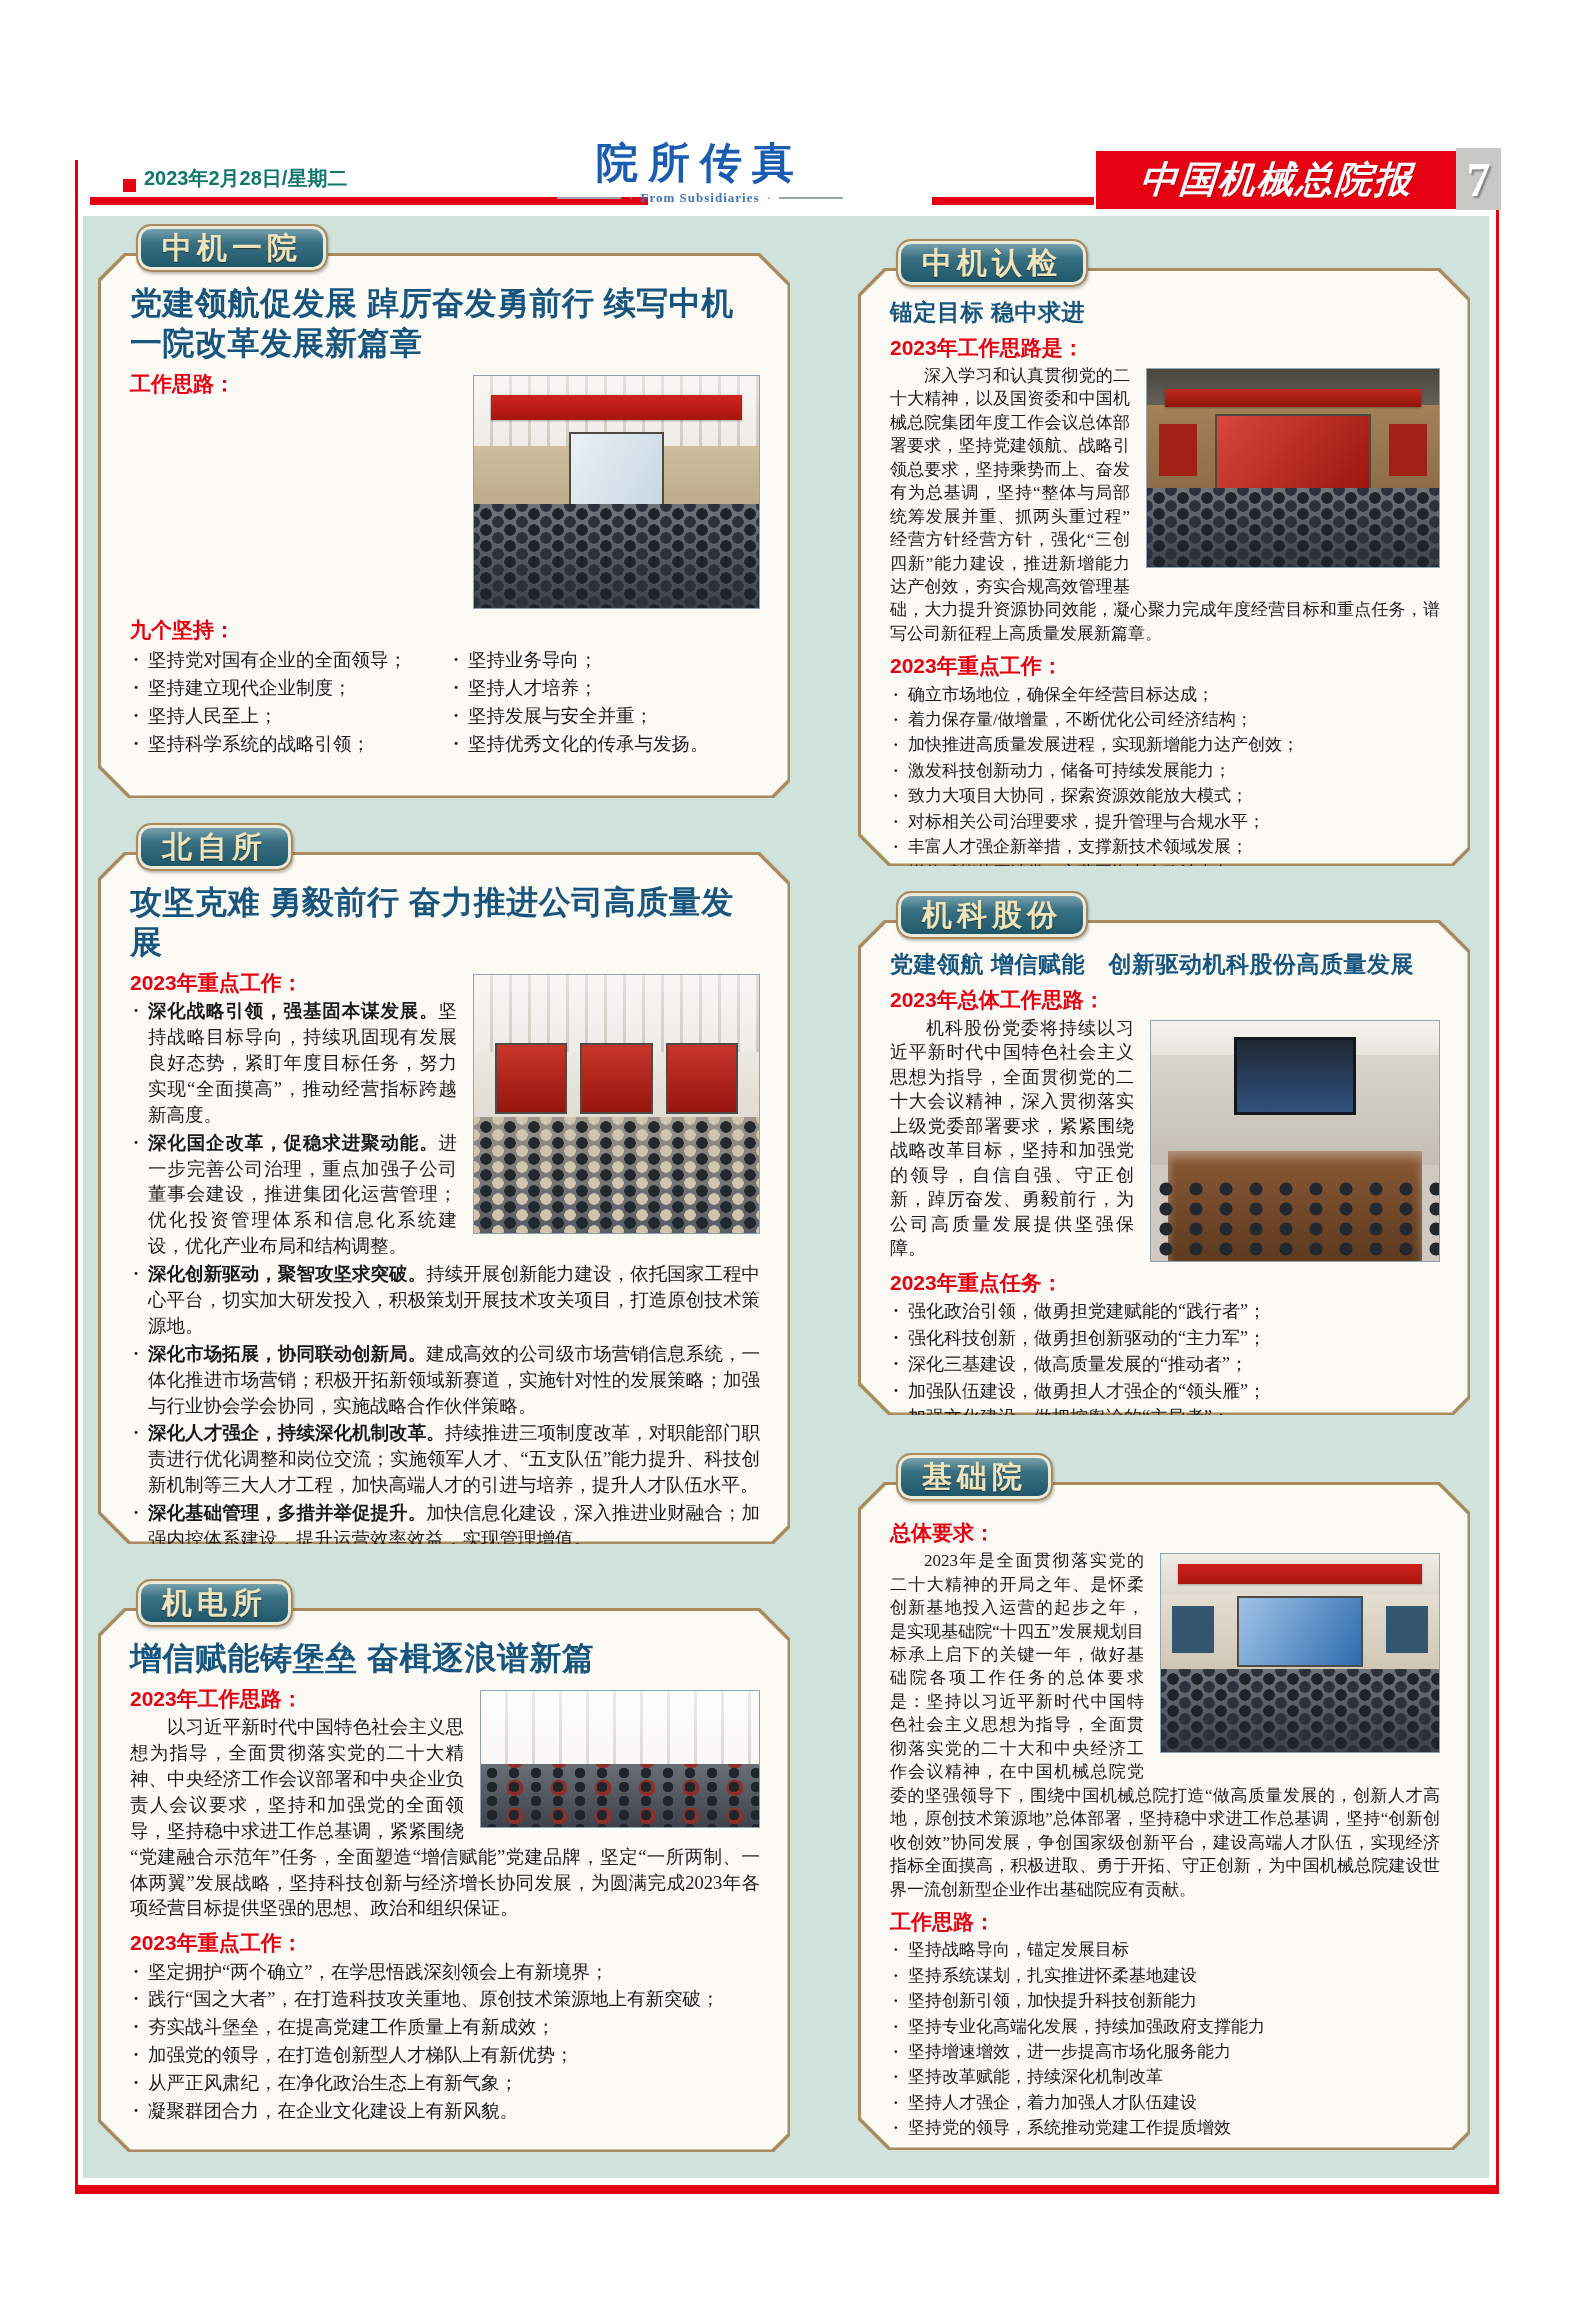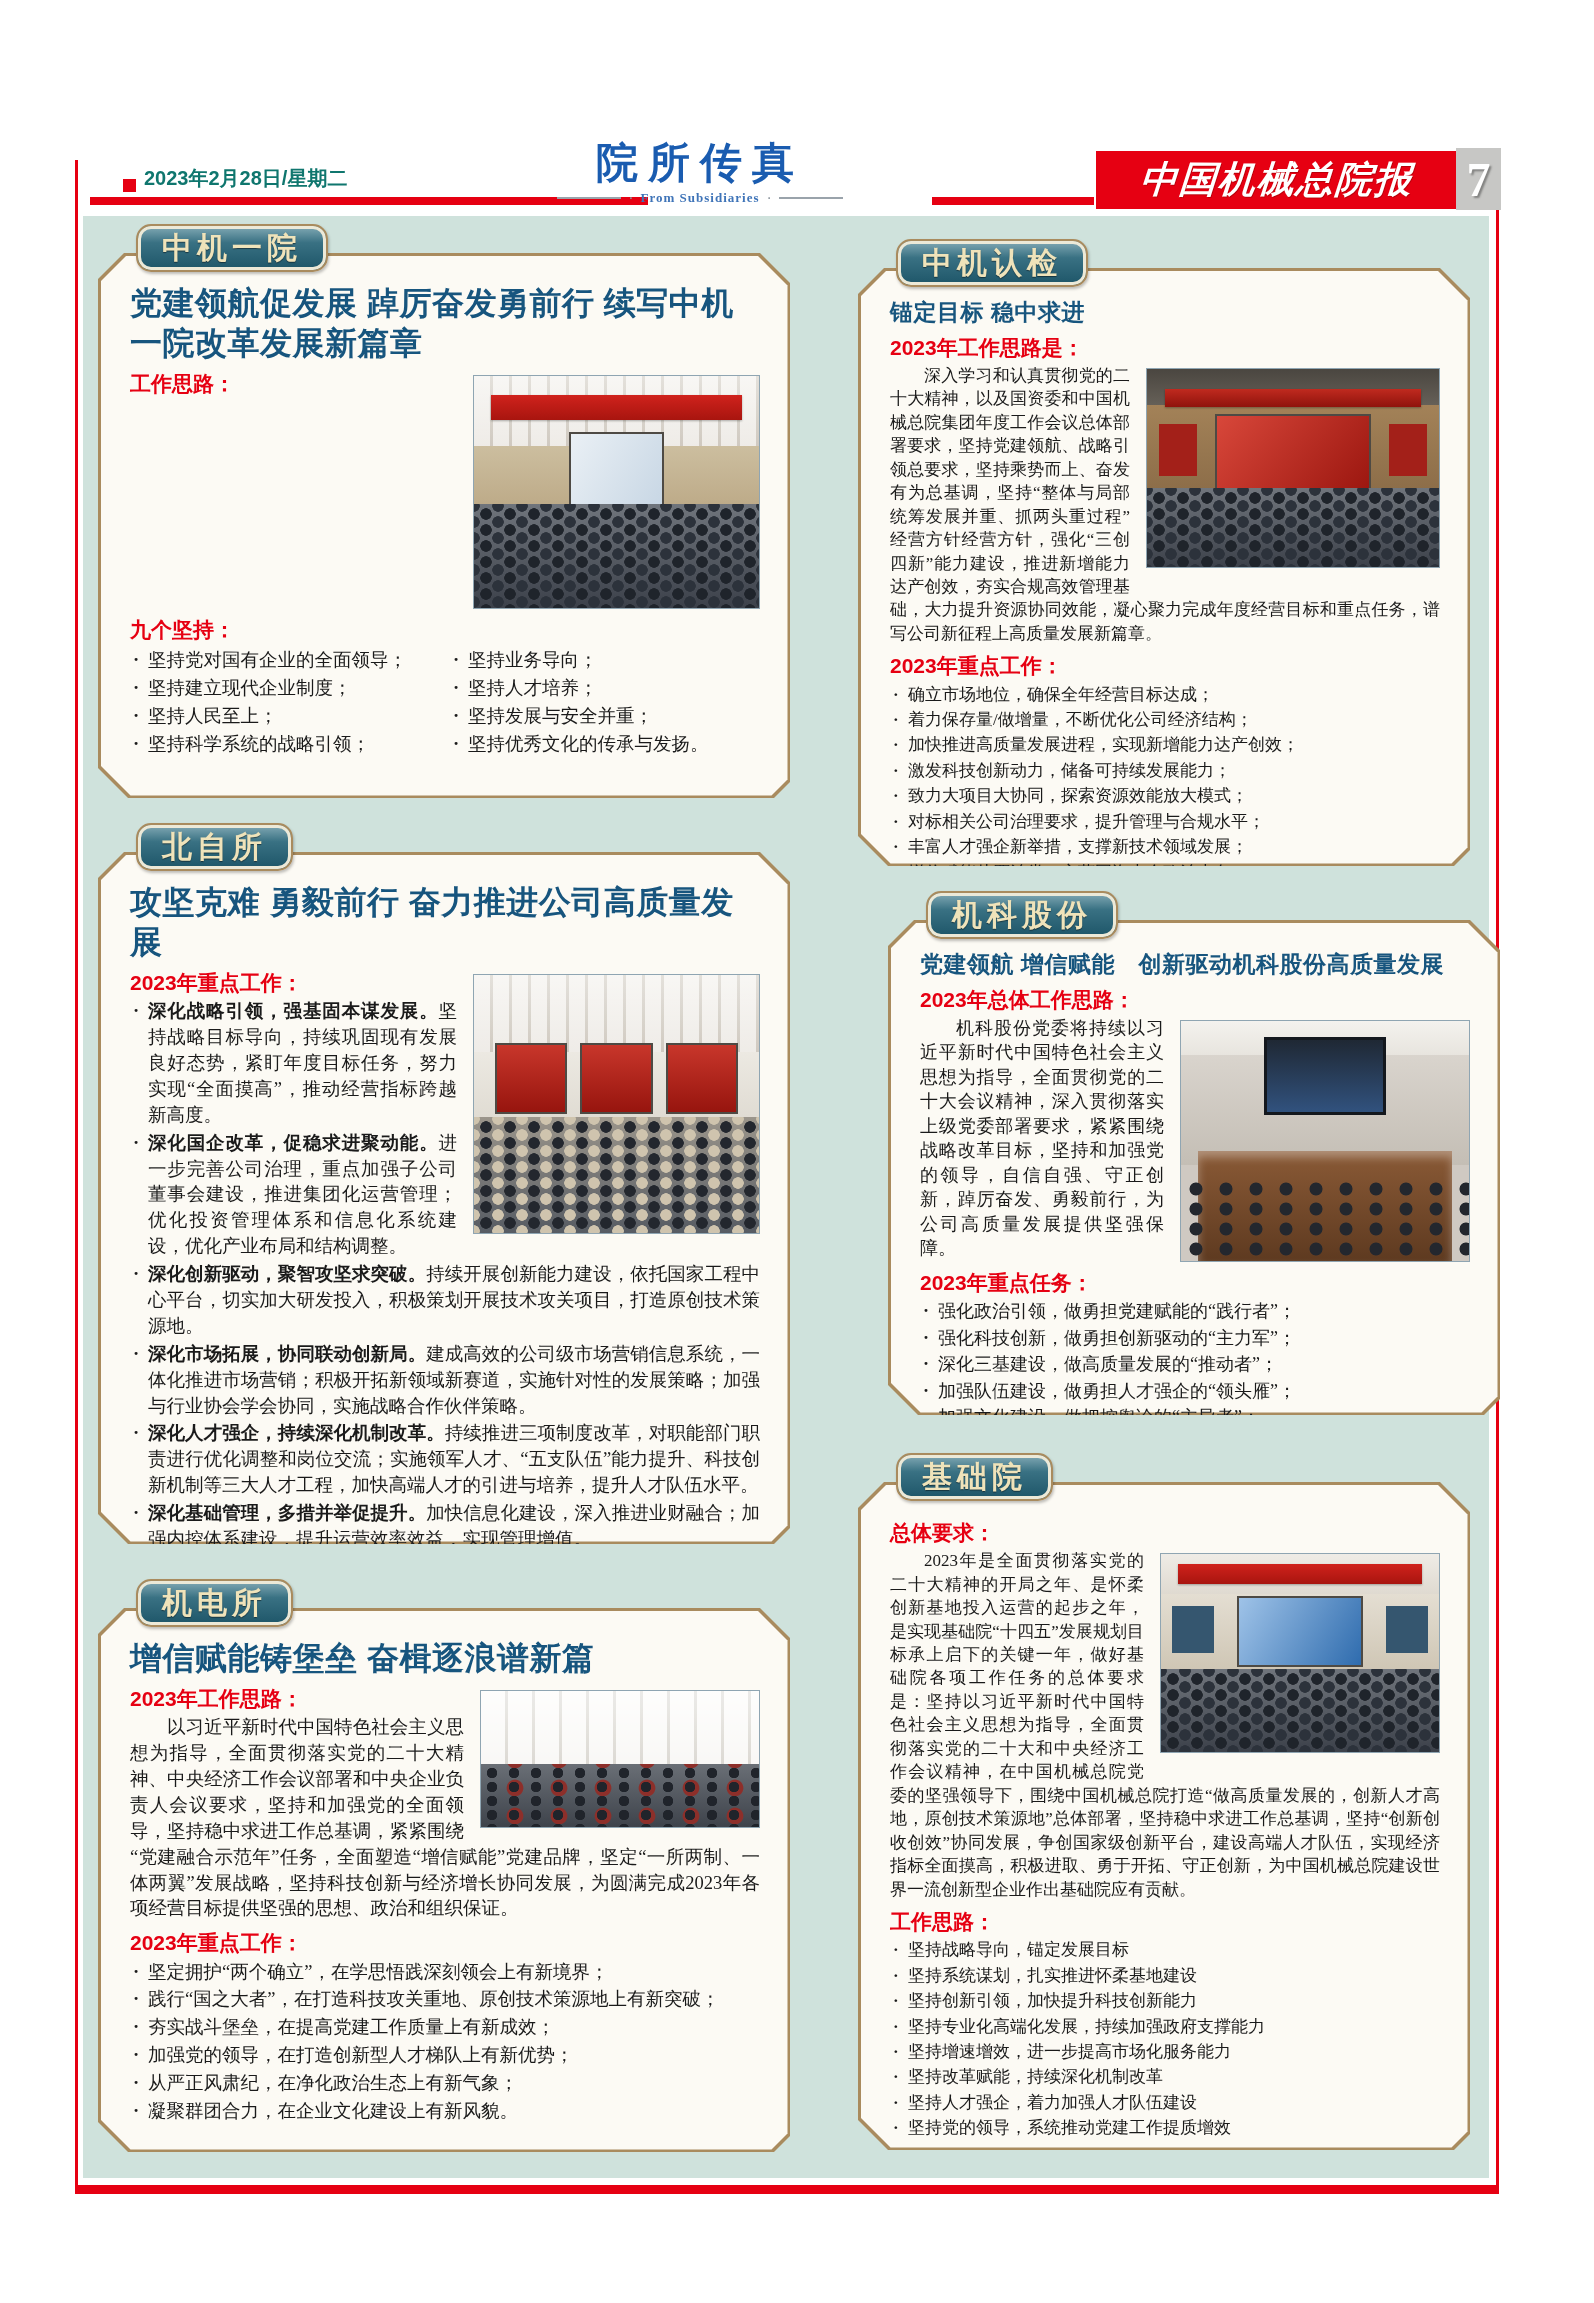--- a/index.html
+++ b/index.html
@@ -276,21 +276,21 @@
         <div class="li"><span class="dot">·</span>加快推进高质量发展进程，实现新增能力达产创效；</div>
         <div class="li"><span class="dot">·</span>激发科技创新动力，储备可持续发展能力；</div>
         <div class="li"><span class="dot">·</span>致力大项目大协同，探索资源效能放大模式；</div>
         <div class="li"><span class="dot">·</span>对标相关公司治理要求，提升管理与合规水平；</div>
         <div class="li"><span class="dot">·</span>丰富人才强企新举措，支撑新技术领域发展；</div>
         <div class="li"><span class="dot">·</span>增信赋能从严治党，永葆国资央企政治本色。</div>
       </div>
   </div>
 </section>
 
-<section class="card col-r card5" style="left:888px;top:920px;width:612px;height:495px;">
+<section class="card col-r card5" style="left:858px;top:920px;width:612px;height:495px;">
   <div class="shape">
       <div class="fill"></div>
     </div>
   <div class="badge">机科股份</div>
   <div class="content">
     <h2 class="card-title">党建领航 增信赋能　创新驱动机科股份高质量发展</h2>
     <h3 class="h-red">2023年总体工作思路：</h3>
     <div class="photo ph5 p5">
       <i class="ph-ceiling"></i>
       <i class="ph-wall"></i>

